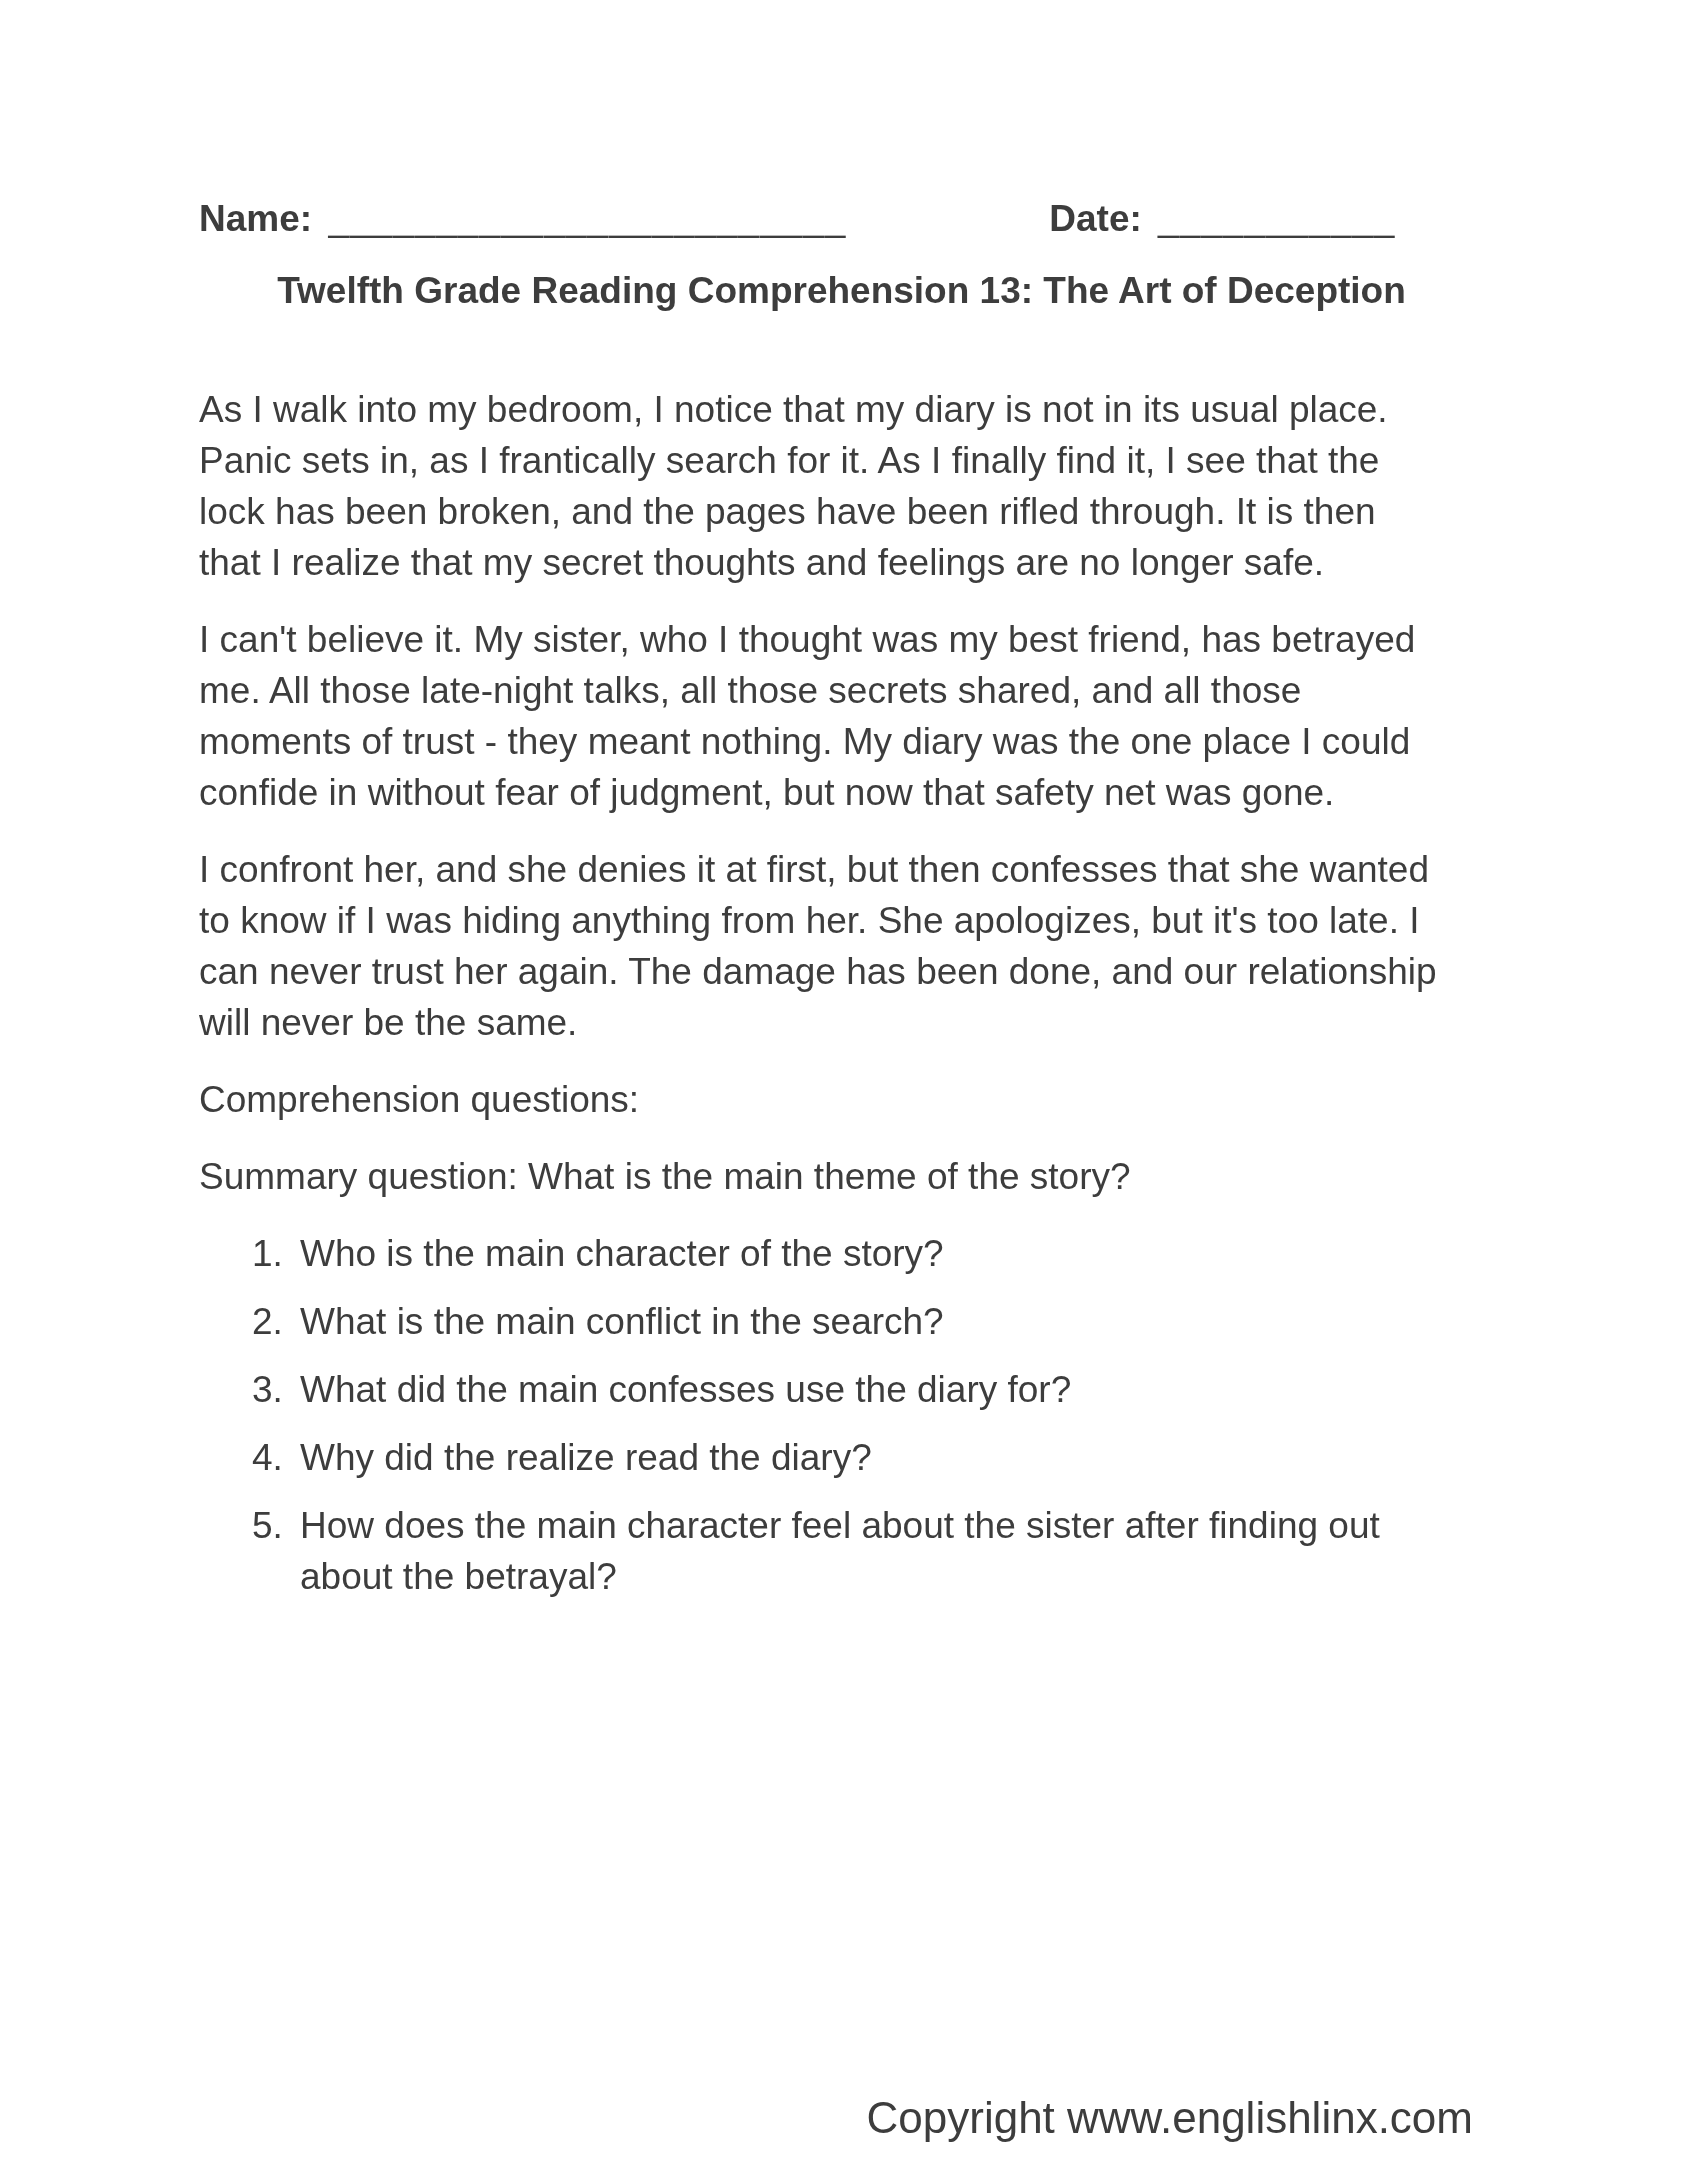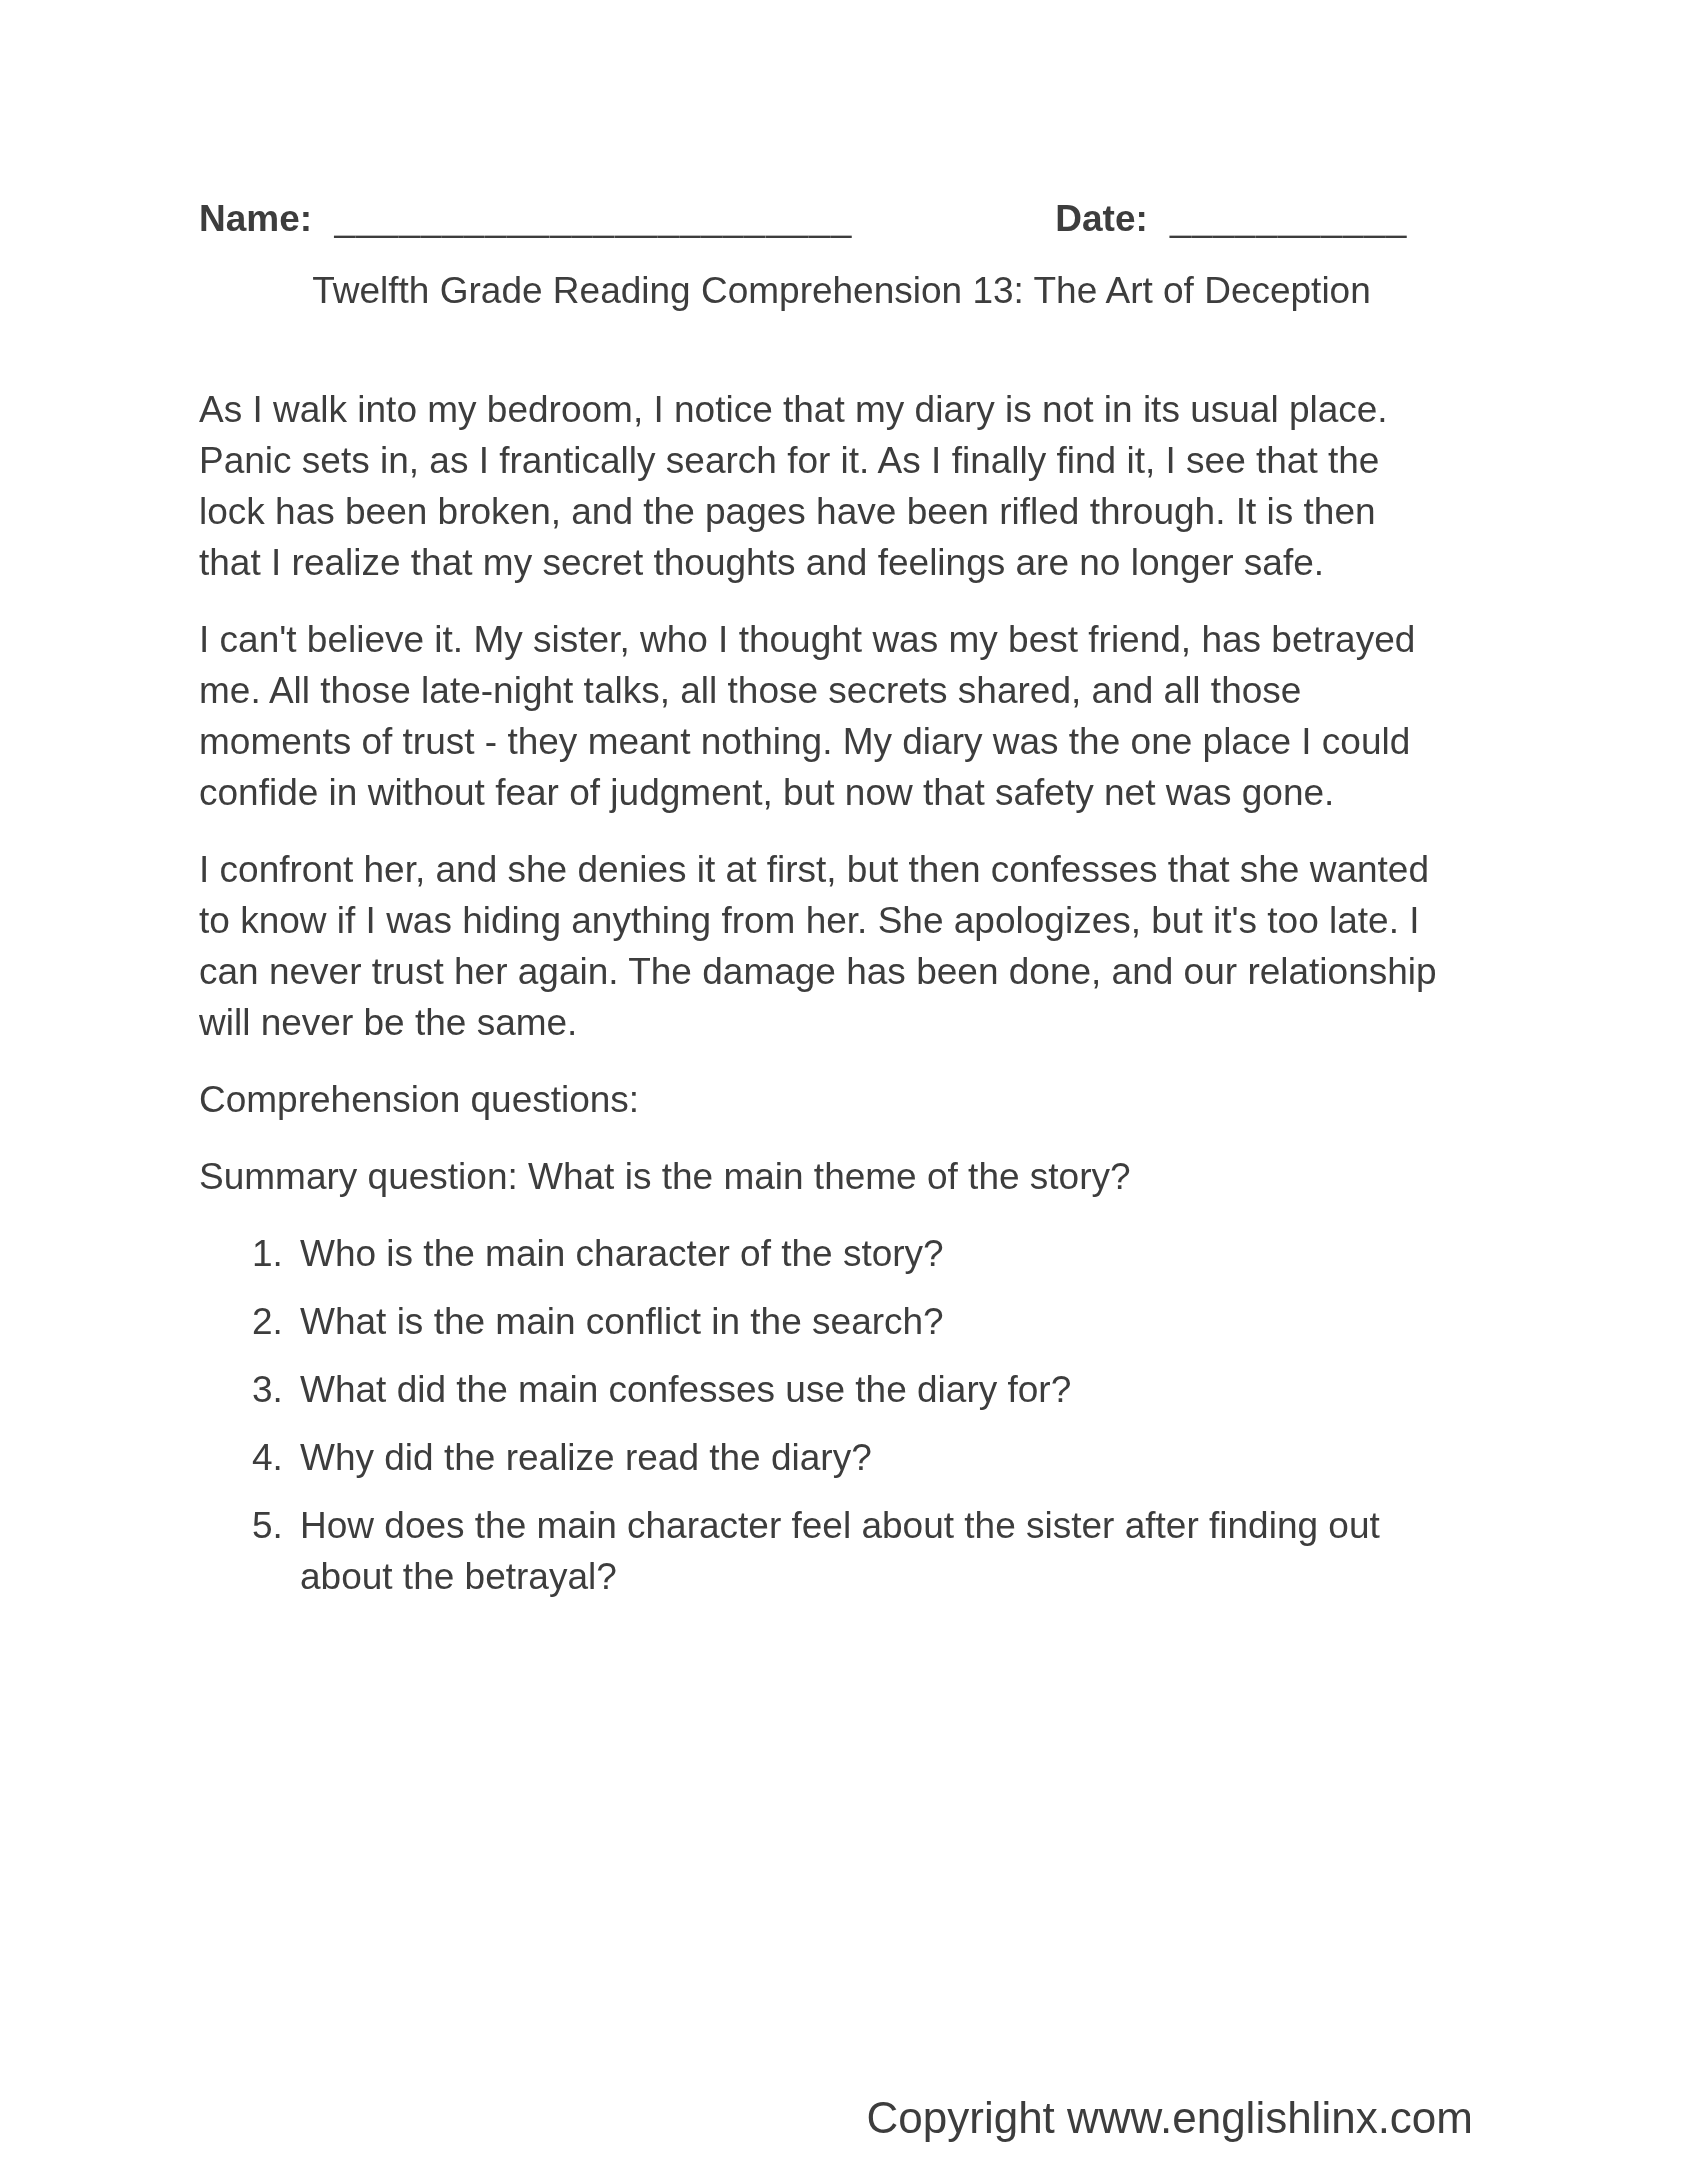--- a/index.html
+++ b/index.html
@@ -25,33 +25,33 @@
     align-items: baseline;
     font-size: 37px;
     line-height: 46px;
     white-space: nowrap;
   }
   .name-date-row .label {
     font-weight: bold;
   }
   .fill-line {
     letter-spacing: 1px;
-    margin-left: 12px;
+    margin-left: 6px;
   }
   .date-block {
     margin-left: 203px;
   }
   .doc-title {
     position: absolute;
     top: 267px;
     left: 0;
     width: 1683px;
     text-align: center;
     font-size: 37px;
-    font-weight: normal;
+    font-weight: bold;
     line-height: 48px;
   }
   .body-text {
     position: absolute;
     top: 384px;
     left: 199px;
     width: 1240px;
     font-size: 37px;
     line-height: 51px;
   }

